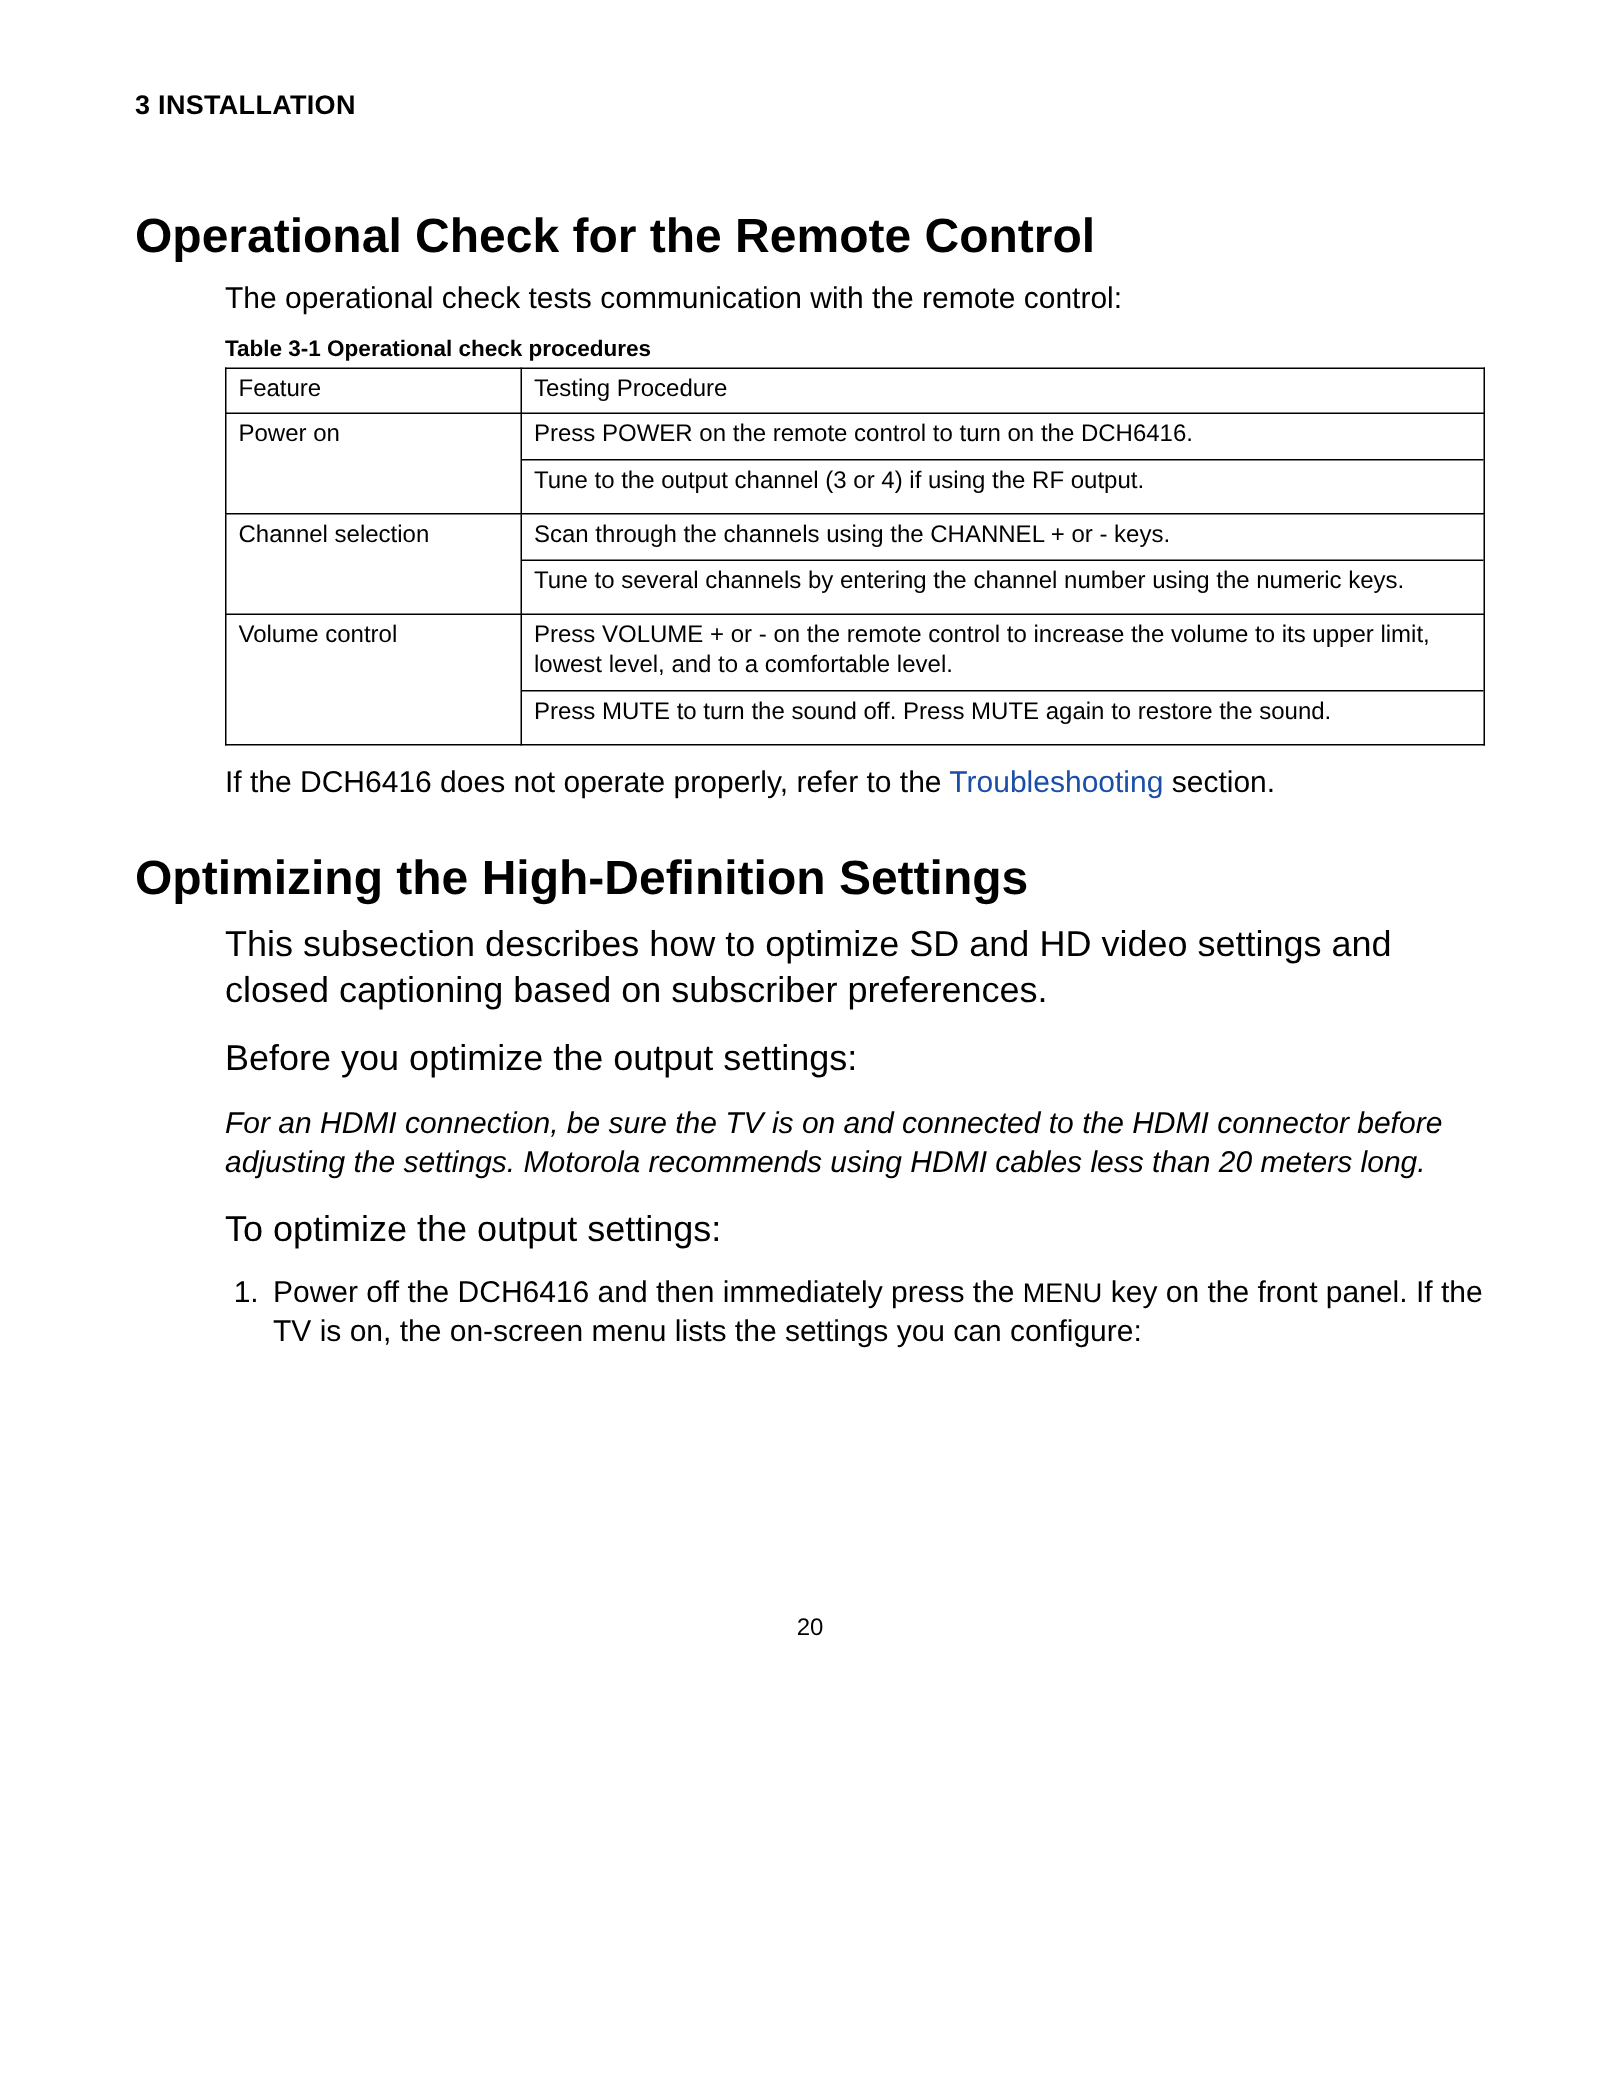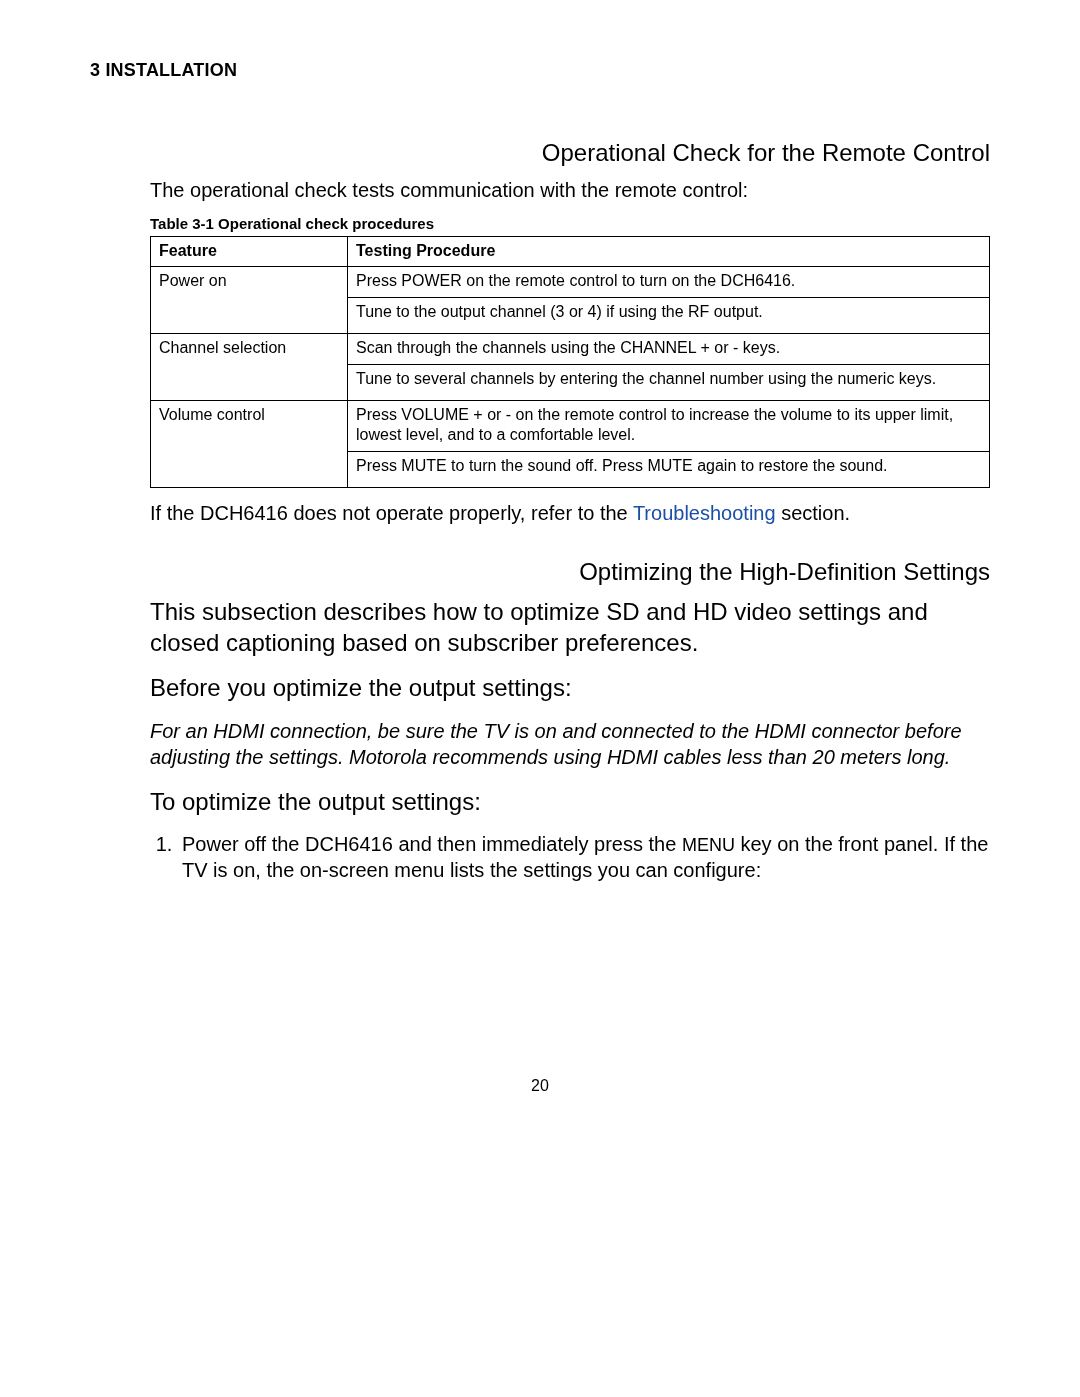--- a/index.html
+++ b/index.html
@@ -18,24 +18,23 @@
     box-sizing: border-box;
     padding: 60px 90px 0 90px;
   }
   .section-header {
     font-weight: bold;
     font-size: 18px;
     letter-spacing: 0.2px;
     margin-bottom: 58px;
   }
   .h1 {
-    font-weight: normal;
-    font-size: 24px;
+    font-weight: bold;
+    font-size: 32px;
     margin: 0 0 10px 0;
-    text-align: right;
   }
   .body-indent {
     margin-left: 60px;
   }
   .intro {
     font-size: 20px;
     line-height: 1.3;
     margin: 0 0 12px 0;
   }
   .table-caption {
@@ -49,21 +48,21 @@
     font-size: 16px;
     line-height: 1.25;
   }
   table.proc th, table.proc td {
     border: 1px solid #000;
     text-align: left;
     vertical-align: top;
     padding: 4px 8px 5px 8px;
   }
   table.proc th {
-    font-weight: bold;
+    font-weight: normal;
     font-size: 16px;
   }
   table.proc td.feature {
     width: 180px;
   }
   .inner-divider {
     border-top: 1px solid #000;
     margin: 6px -8px 6px -8px;
     padding: 4px 8px 0 8px;
   }

